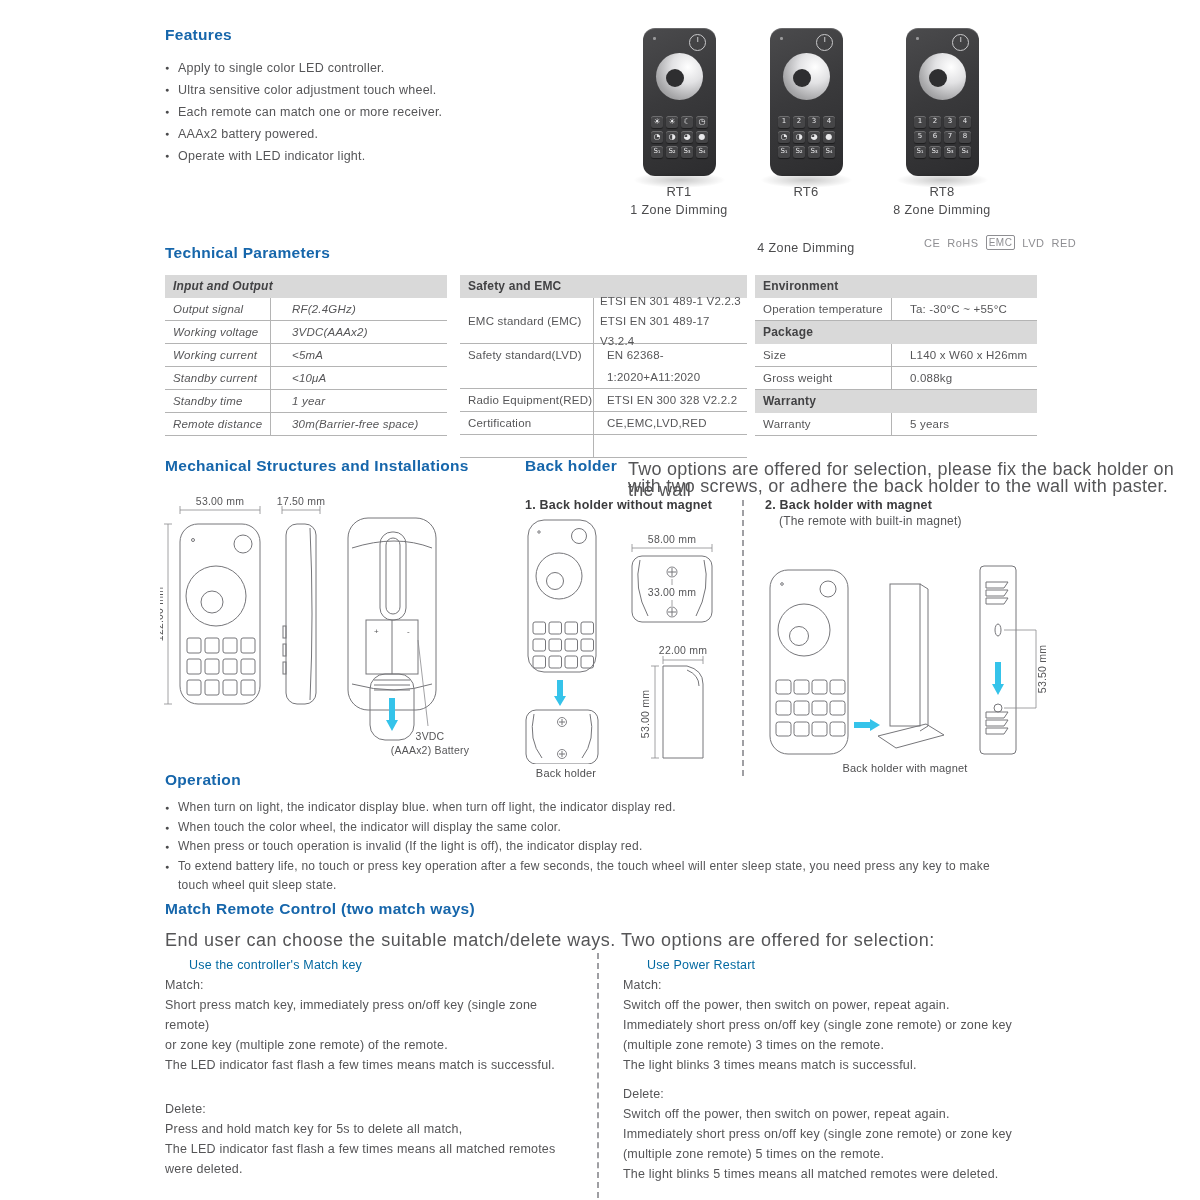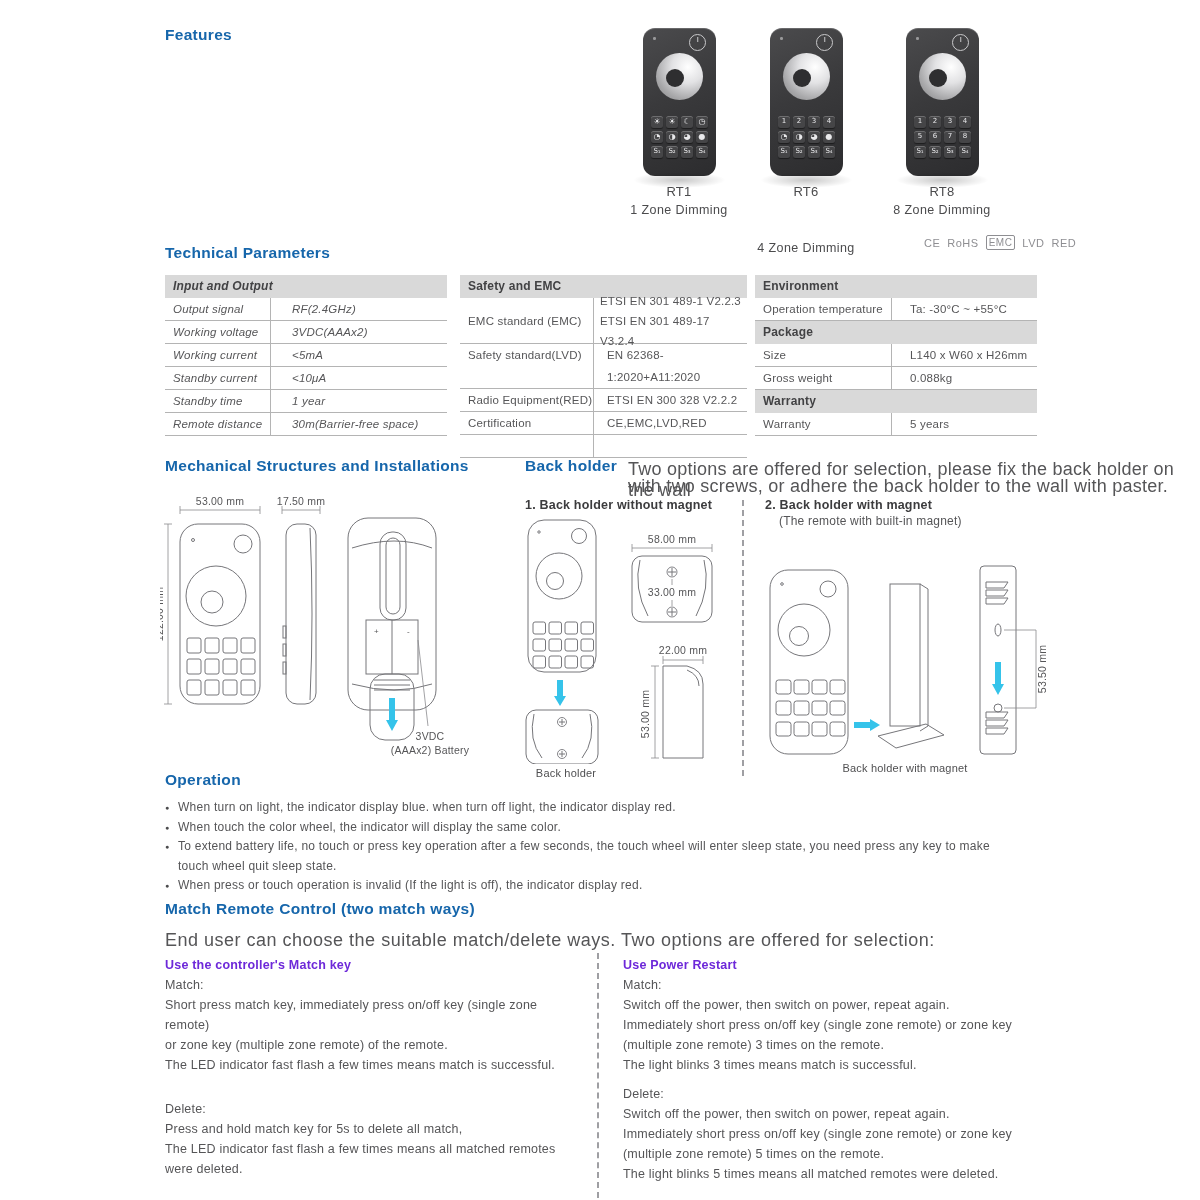--- a/index.html
+++ b/index.html
@@ -68,31 +68,38 @@
   .diag .cyan{fill:#35c3ea;stroke:none;}
   .diag .scr{stroke-width:.9;}
   .dashv{position:absolute;border-left:2px dashed #9f9fa3;width:0;}
 
   .opt-title{position:absolute;font-size:12.5px;font-weight:700;color:#3c3c3e;letter-spacing:.2px;}
   .opt-sub{position:absolute;font-size:12px;color:#555557;letter-spacing:.2px;}
   .diag-label{position:absolute;font-size:11px;color:#4f4f51;text-align:center;letter-spacing:.2px;}
 
   
   .mcol{position:absolute;font-size:12.5px;color:#555557;letter-spacing:.2px;}
-  .mcol .mtitle{font-weight:700;color:#6d28d9;line-height:20px;}
+  .mcol .mtitle{font-weight:400;color:#0369a1;line-height:20px;margin-left:24px;}
   .mcol div{line-height:20px;}
   .mcol .gap-big{margin-top:24px;}
   .mcol .gap-sm{margin-top:9px;}
 </style>
 </head>
 <body>
 
 <div id="canvas">
 
   <div class="abs blue-h" style="left:165px;top:26px;">Features</div>
+  <ul class="dotlist feat abs" style="left:165px;top:57px;width:420px;">
+    <li>Apply to single color LED controller.</li>
+    <li>Ultra sensitive color adjustment touch wheel.</li>
+    <li>Each remote can match one or more receiver.</li>
+    <li>AAAx2 battery powered.</li>
+    <li>Operate with LED indicator light.</li>
+  </ul>
 
   <div class="remote" style="left:643px;top:28px;">
     <div class="led"></div>
     <div class="pwr"></div>
     <div class="wheel"></div>
     <div class="keypad">
       <div class="krow">
         <div class="key sym">☀</div>
         <div class="key sym">☀</div>
         <div class="key sym">☾</div>
@@ -442,22 +449,22 @@
       <line class="dim" x1="278" y1="74" x2="278" y2="152"></line>
       <text transform="rotate(-90 288 113)" x="288" y="113" text-anchor="middle">53.50 mm</text>
     </g>
   </svg>
   <div class="diag-label" style="left:795px;top:762px;width:220px;">Back holder with magnet</div>
 
   <div class="abs blue-h" style="left:165px;top:771px;">Operation</div>
   <ul class="dotlist op abs" style="left:165px;top:798px;width:830px;">
     <li>When turn on light, the indicator display blue. when turn off light, the indicator display red.</li>
     <li>When touch the color wheel, the indicator will display the same color.</li>
+    <li>When press or touch operation is invalid (If the light is off), the indicator display red.</li>
     <li>To extend battery life, no touch or press key operation after a few seconds, the touch wheel will enter sleep state, you need press any key to make touch wheel quit sleep state.</li>
-    <li>When press or touch operation is invalid (If the light is off), the indicator display red.</li>
   </ul>
 
   <div class="abs blue-h" style="left:165px;top:900px;">Match Remote Control (two match ways)</div>
   <div class="abs body-txt" style="left:165px;top:930px;letter-spacing:.5px;">End user can choose the suitable match/delete ways. Two options are offered for selection:</div>
 
   <div class="mcol" style="left:165px;top:955px;width:415px;">
     <div class="mtitle">Use the controller's Match key</div>
     <div>Match:</div>
     <div>Short press match key, immediately press on/off key (single zone remote)</div>
     <div>or zone key (multiple zone remote) of the remote.</div>

